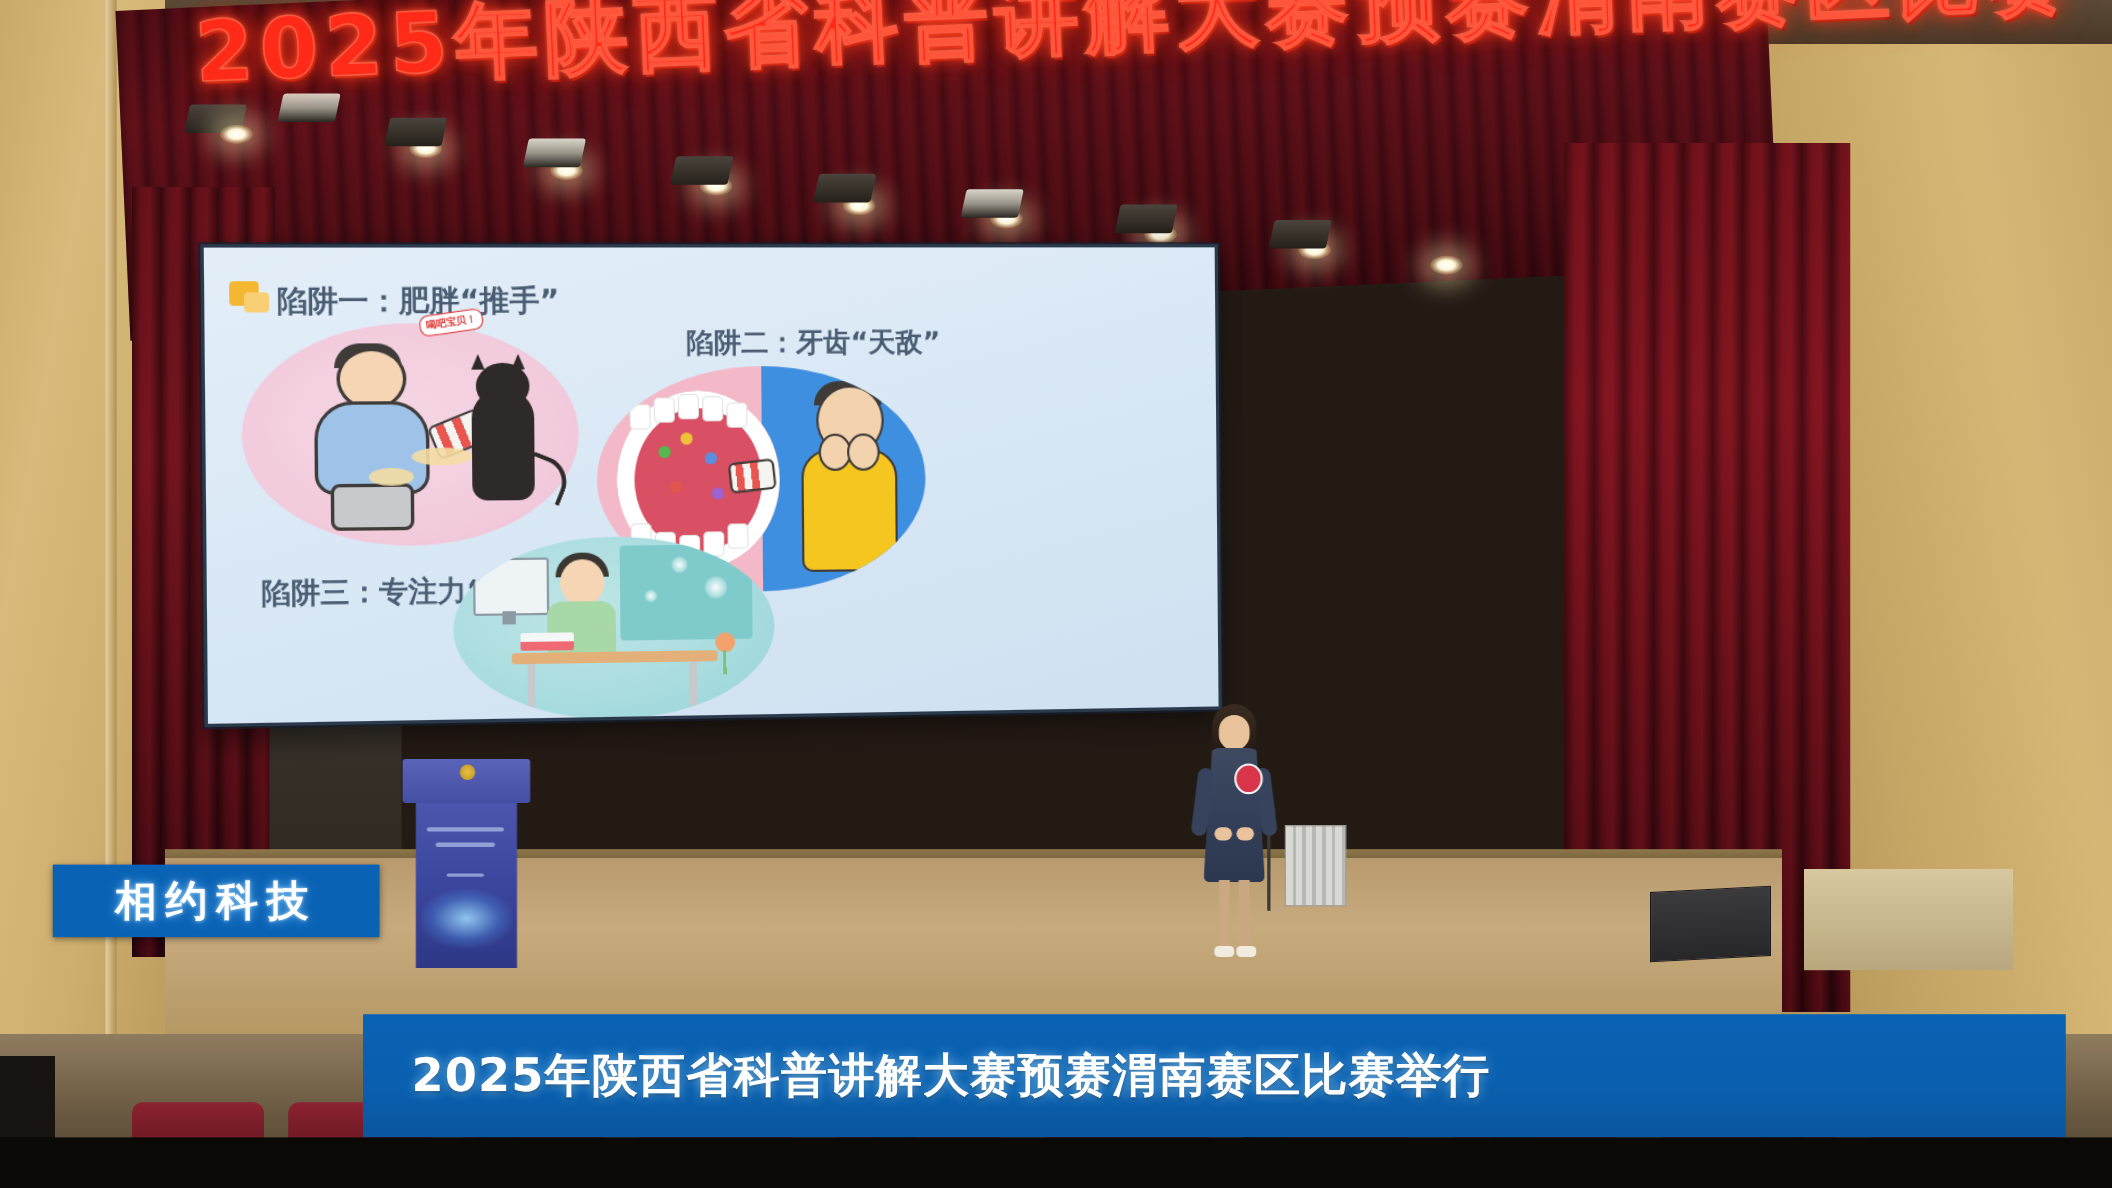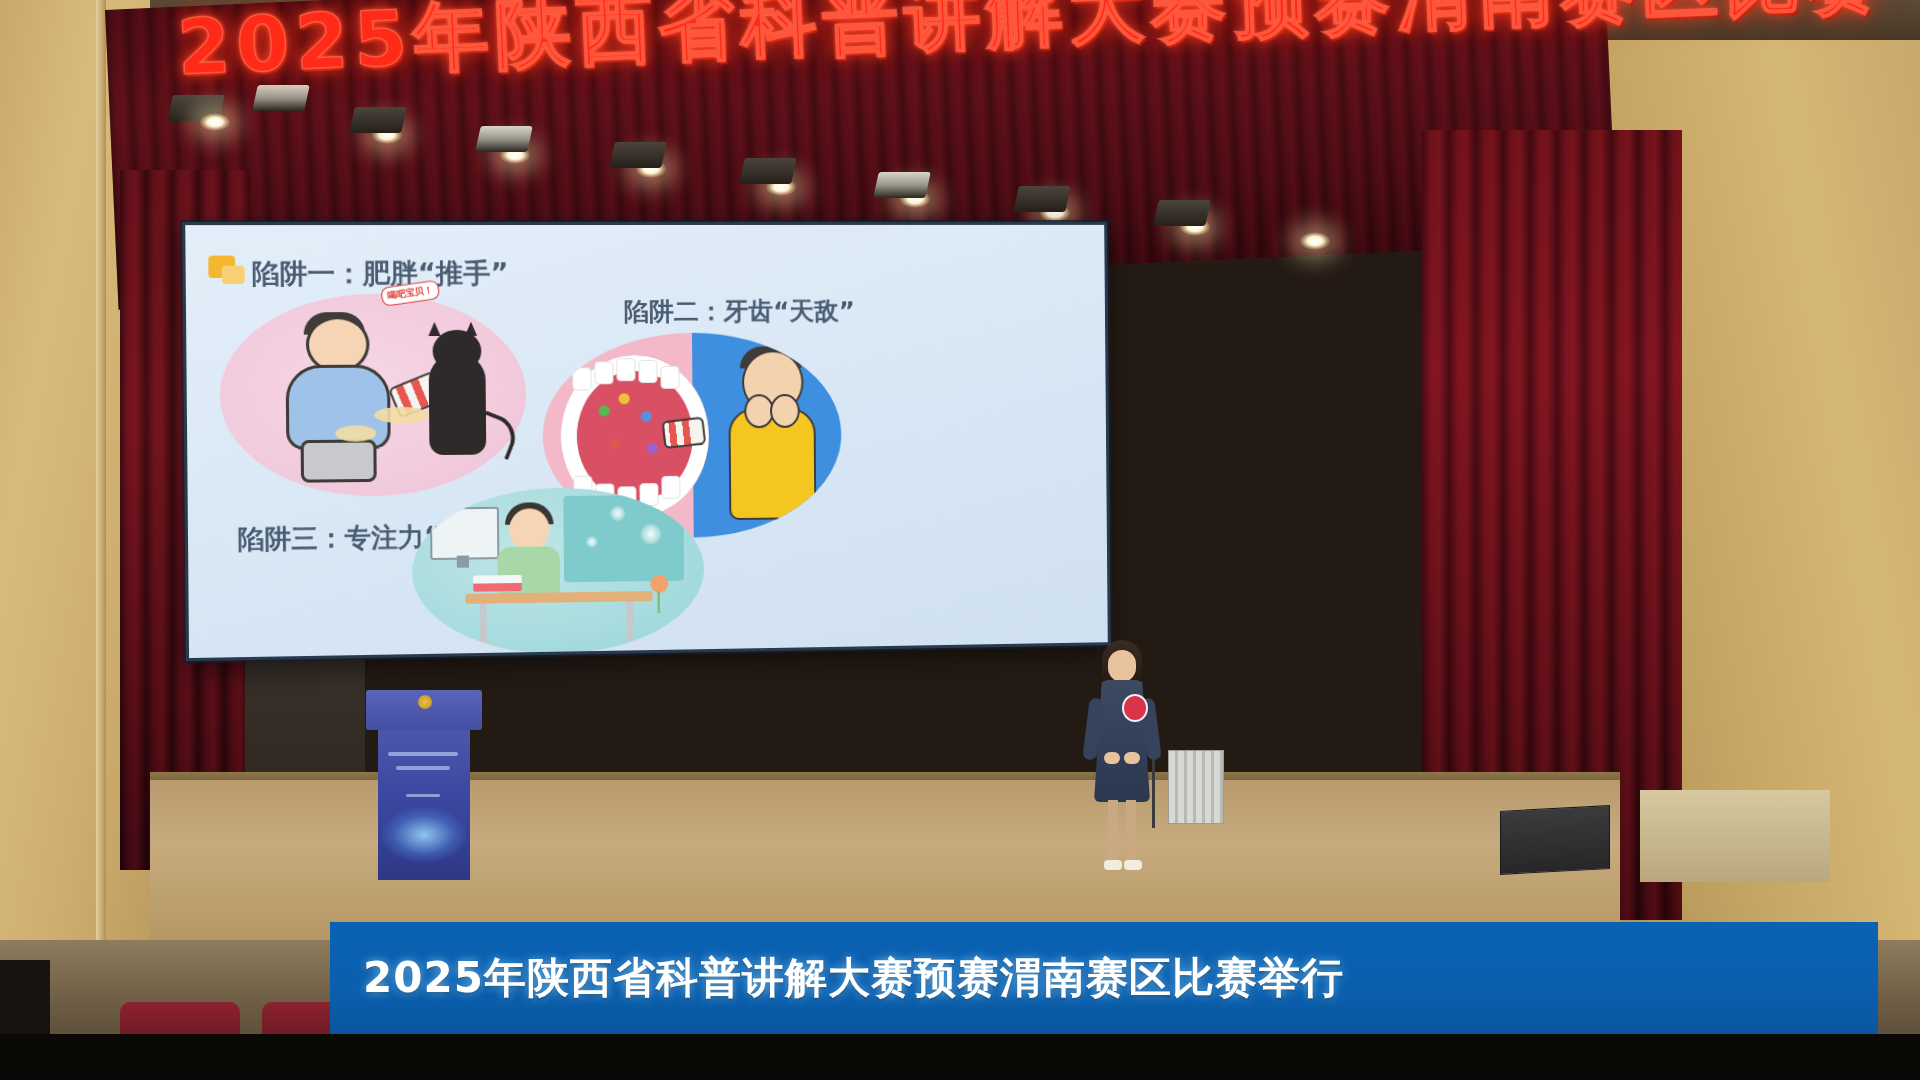--- a/index.html
+++ b/index.html
@@ -428,21 +428,21 @@
     left: 330px; top: 922px;
     width: 1548px; height: 112px;
     background: linear-gradient(180deg, #0a62b4 0%, #0a5fae 60%, #0a569e 100%);
     display: flex; align-items: center;
   }
   #headline-bar .headline-text {
     color: #ffffff;
     font-size: 42px;
     font-weight: bold;
     letter-spacing: 1px;
-    margin-left: 33px;
+    margin-left: 44px;
     text-shadow: 0 0 10px rgba(150,215,255,.7), 0 2px 3px rgba(0,0,0,.35);
     font-family: "DejaVu Sans", "Liberation Sans", sans-serif;
     white-space: nowrap;
   }
 
   
   .bottom-band {
     position: absolute; left: 0; top: 1034px; width: 1920px; height: 46px;
     background: #0b0906;
   }
@@ -614,20 +614,23 @@
     <div class="seat" style="left:1320px; width:150px;"></div>
     <div class="seat" style="left:1510px; width:160px;"></div>
     <div class="seat" style="left:1700px; width:170px;"></div>
     <div class="head-silhouette" style="left:430px;"></div>
     <div class="head-silhouette" style="left:790px;"></div>
     <div class="head-silhouette" style="left:1128px;"></div>
     <div class="head-silhouette" style="left:1352px;"></div>
     <div class="head-silhouette" style="left:1596px;"></div>
   </div>
 
+  <div id="program-tag">
+    <span class="tag-text">相约科技</span>
+  </div>
 
 
 
   <div id="headline-bar">
     <span class="headline-text">2025年陕西省科普讲解大赛预赛渭南赛区比赛举行</span>
   </div>
 
   <div class="bottom-band"></div>
 </div>
 

